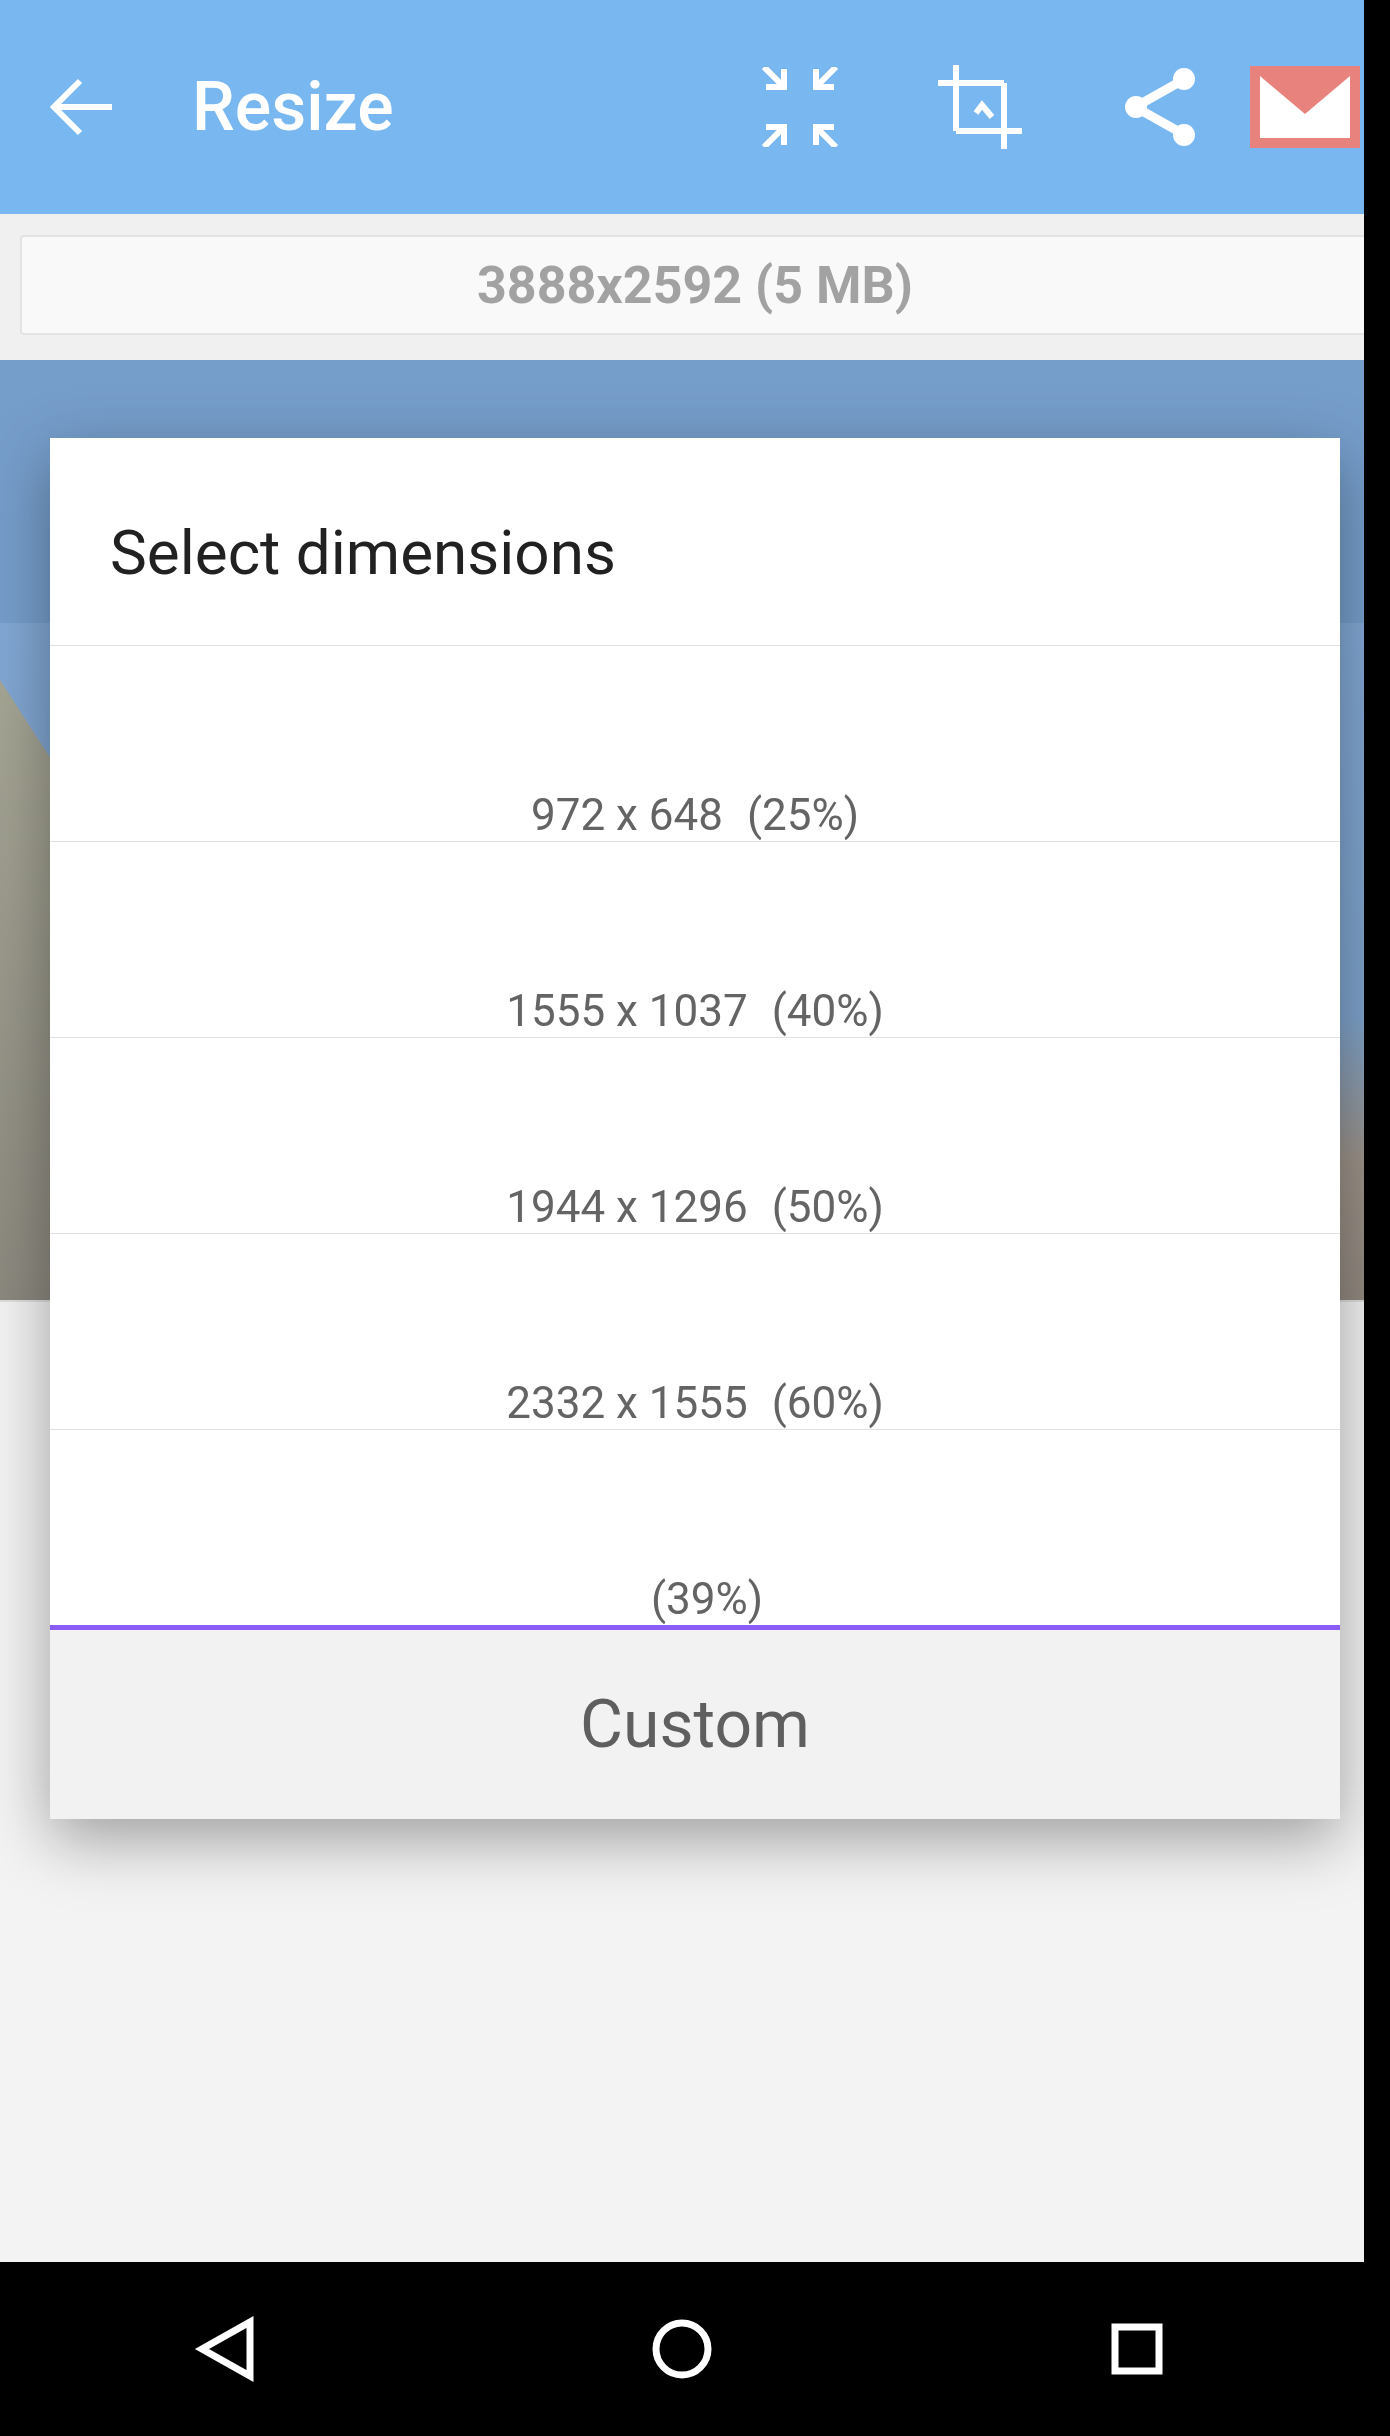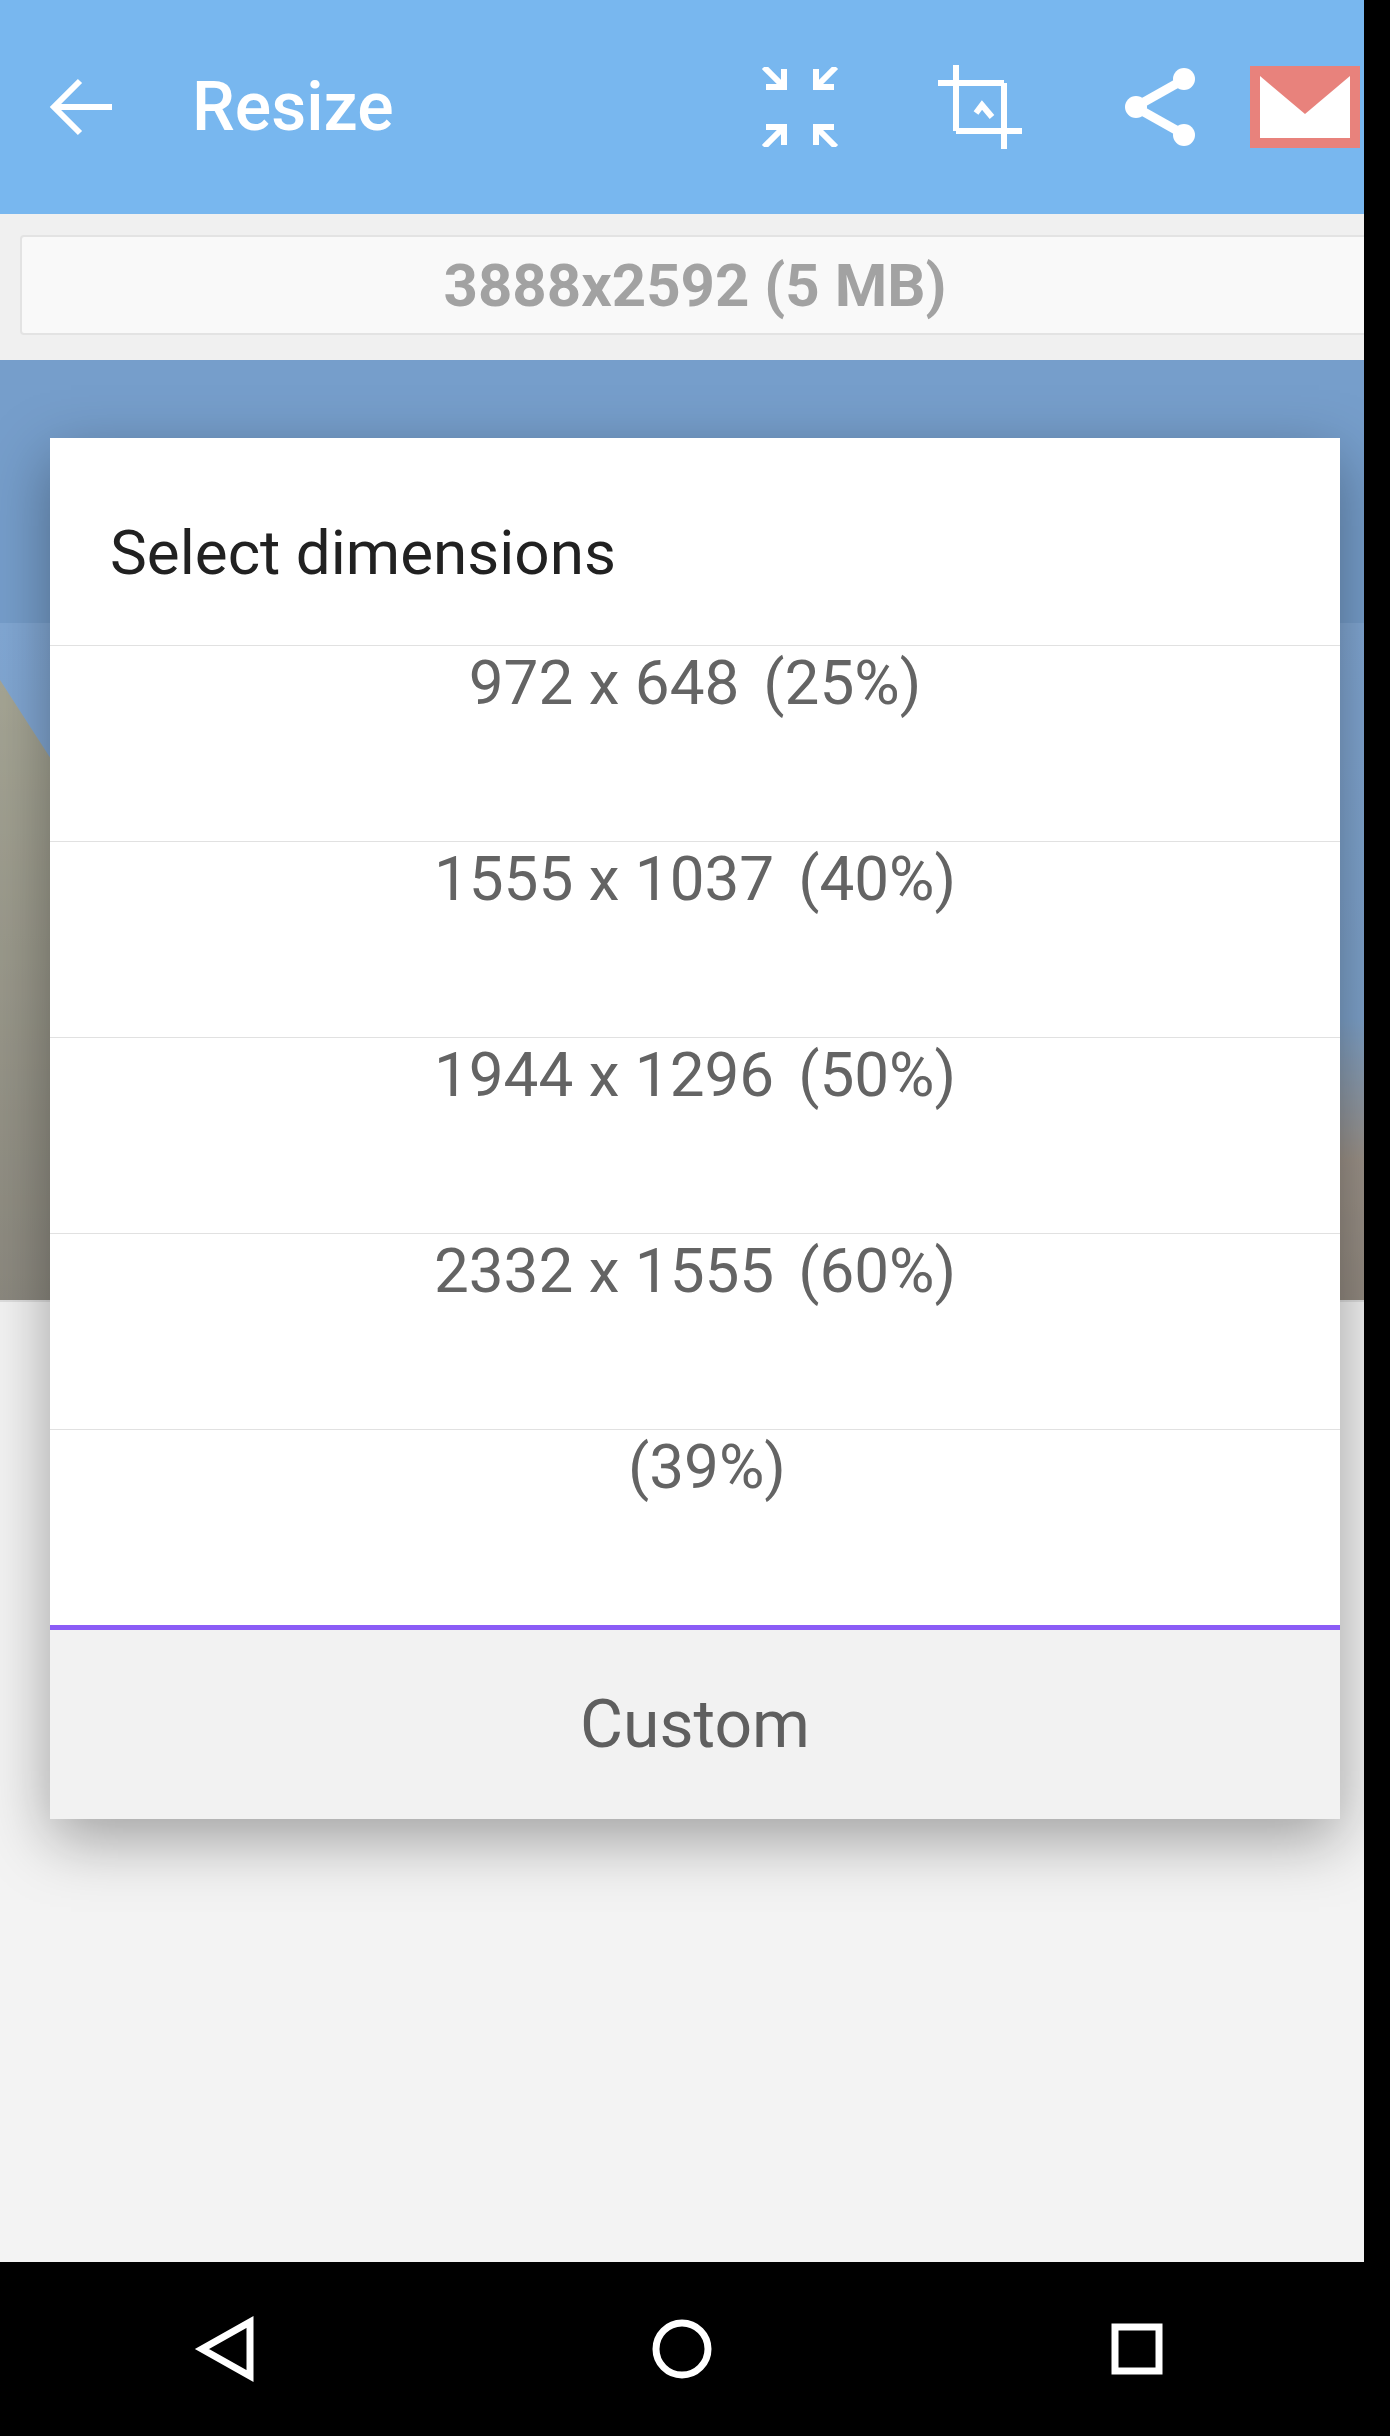--- a/index.html
+++ b/index.html
@@ -67,21 +67,21 @@
   
   .info-strip {
     position: absolute;
     top: 235px;
     left: 20px; right: 20px;
     height: 100px;
     background: #f5f5f5;
     border: 2px solid #d0d0d0;
     border-radius: 4px;
     display:flex; align-items:center; justify-content:center;
-    font-size: 60px;
+    font-size: 52px;
     font-weight: 700;
     color: #646464;
   }
   
   .photo {
     position:absolute;
     top: 360px; left:0; right:0;
     height: 940px;
     background: linear-gradient(to bottom, #1b5ea8 0%, #1b5ea8 28%, #2f6eb8 28%, #2865a8 70%, #5a4a3a 85%, #4a3c2c 100%);
   }
@@ -117,23 +117,23 @@
   .dialog .dlg-title {
     padding: 78px 60px 56px 60px;
     font-size: 62px;
     font-weight: 400;
     color:#212121;
   }
   .dialog .option {
     height: 196px;
     border-top: 1px solid #e1e1e1;
     display:flex;
-    align-items:flex-start;
+    align-items:flex-end;
     justify-content:center;
-    font-size: 62px;
+    font-size: 44px;
     color:#646464;
     font-weight:400;
   }
   .dialog .option:first-of-type { border-top: none; }
   .dialog .option .dim { white-space: pre; }
   .dialog .option .pct { white-space: pre; margin-left: 24px; }
   .dialog .custom-btn {
     height: 194px;
     border-top: 5px solid #8b5cf6;
     background: #f2f2f2;

